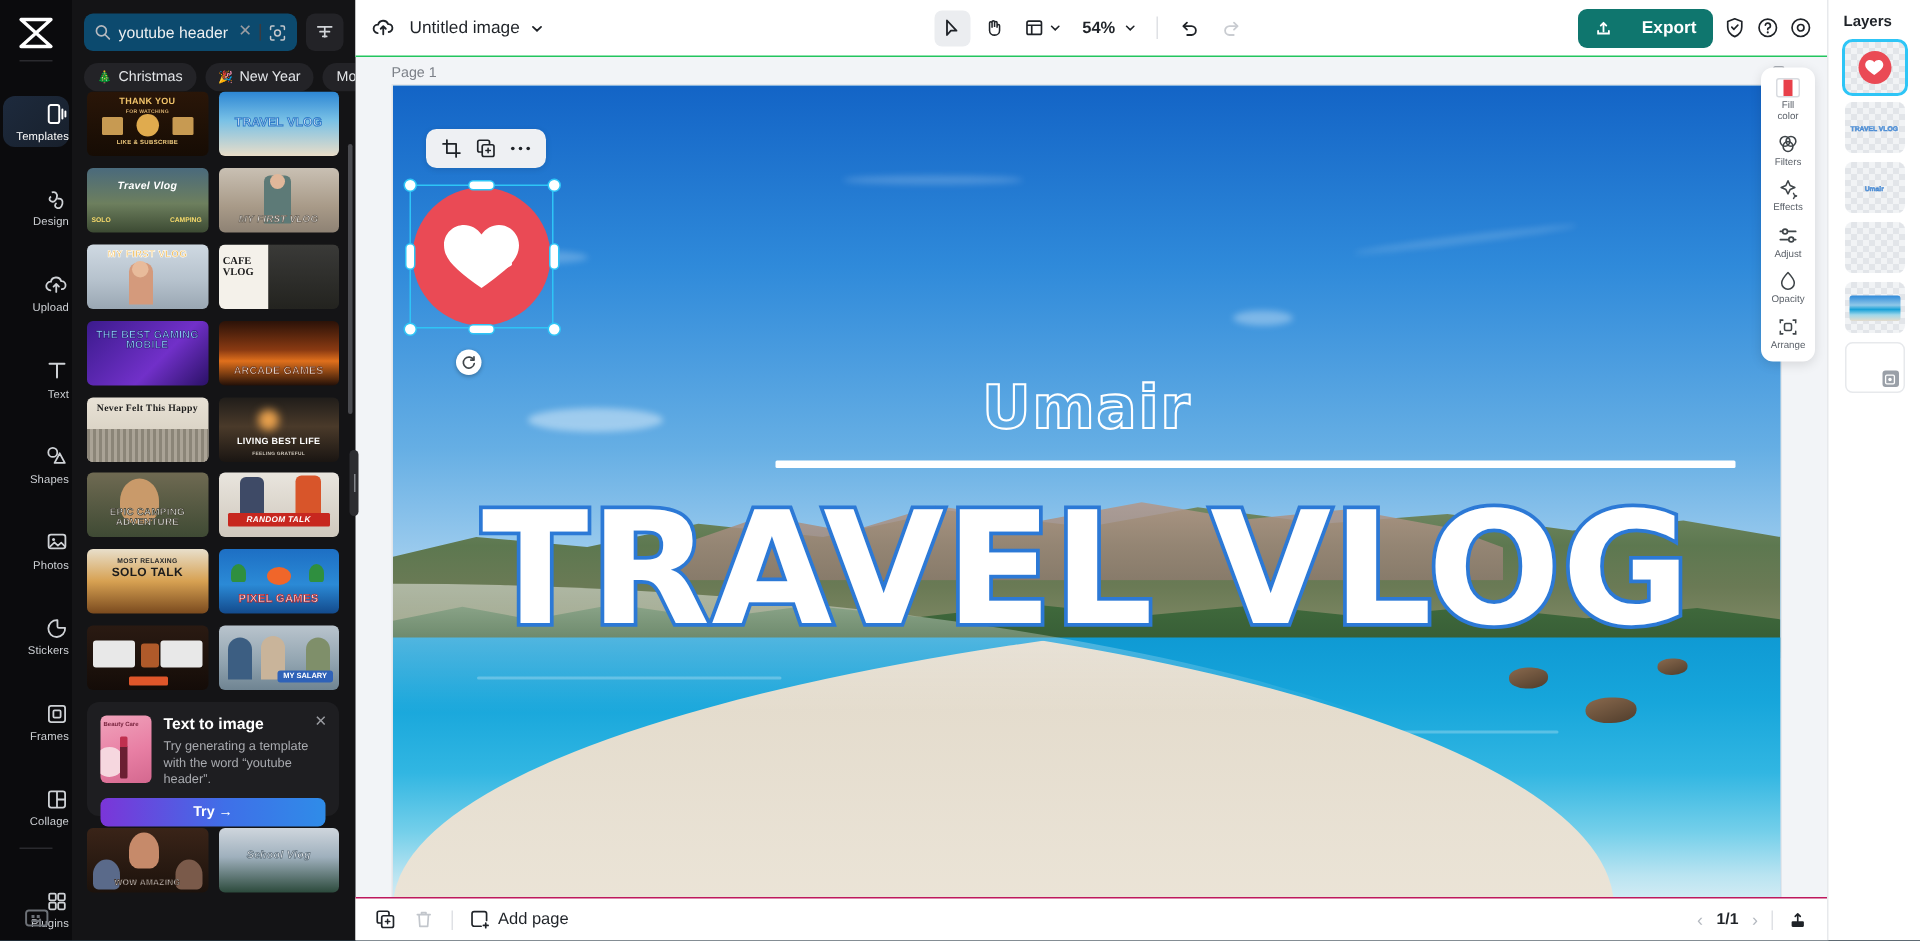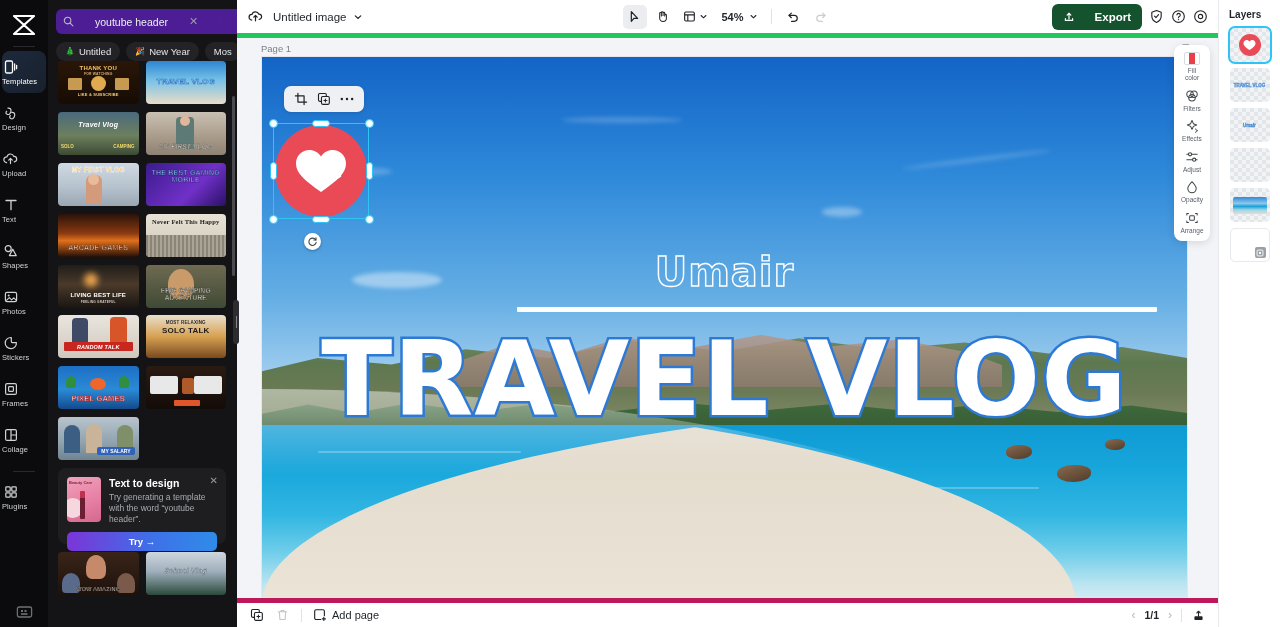--- a/index.html
+++ b/index.html
@@ -14,38 +14,38 @@
   
   .rail {
     width: 48px; height: 627px; background: #0b0b0d;
     display: flex; flex-direction: column; align-items: center;
     flex: 0 0 48px; position: relative;
   }
   .rail-logo { margin-top: 10px; width: 34px; height: 30px; display:flex; align-items:center; justify-content:center; }
   .rail-sep { width: 22px; height: 1px; background: #2a2a2e; margin: 6px 0 4px; }
   .rail-item {
     width: 44px; height: 42px; border-radius: 8px;
-    display: flex; flex-direction: column; align-items: flex-start; justify-content: center;
-    gap: 2px; margin-bottom: 4px; cursor: pointer;
+    display: flex; flex-direction: column; align-items: flex-end; justify-content: center;
+    gap: 2px; margin-bottom: 4px; cursor: pointer; margin-top: 20px;
   }
   .rail-item.active { background: linear-gradient(135deg,#1d2a3d,#18202c); }
   .rail-item .ic { width: 17px; height: 17px; display:flex; align-items:center; justify-content:center; }
   .rail-item .lbl { font-size: 7.5px; color: #cfd2d6; letter-spacing: .1px; }
   .rail-item.active .lbl { color: #fff; }
   .rail-bottom { position: absolute; bottom: 8px; left: 0; width: 48px; display:flex; justify-content:center; }
 
   
   .panel {
     width: 189px; flex: 0 0 189px; height: 627px; background: #141416;
     position: relative; overflow: hidden;
   }
   .search-row { display: flex; align-items: center; gap: 6px; padding: 9px 8px 0 8px; }
   .search-box {
-    flex: 1; height: 25px; background: #4c1d95; border-radius: 6px;
-    display: flex; align-items: center; padding: 0 7px; gap: 21px;
+    flex: 1; height: 25px; background: #0c4a6e; border-radius: 6px;
+    display: flex; align-items: center; padding: 0 7px; gap: 5px;
   }
   .search-box .q { font-size: 10.5px; color: #eceef0; flex: 1; white-space: nowrap; overflow: hidden; }
   .ic-x { color: #9a9ca1; font-size: 11px; line-height: 1; cursor: pointer; }
   .vbar { width: 1px; height: 11px; background: #3a3b40; }
   .filter-btn {
     width: 25px; height: 25px; background: #232327; border-radius: 6px;
     display: flex; align-items: center; justify-content: center; cursor: pointer;
   }
   .chips { display: flex; gap: 6px; padding: 8px 0 0 8px; overflow: hidden; }
   .chip {
@@ -94,34 +94,34 @@
     position: absolute; left: 233px; top: 300px; width: 6px; height: 44px;
     background: #2d2d31; border-radius: 3px; z-index: 40; cursor: pointer;
     display:flex; align-items:center; justify-content:center;
   }
   .collapse i { display:block; width:1px; height:12px; background:#83858a; }
 
   
   .main { flex: 1; display: flex; flex-direction: column; background: #f2f4f7; position: relative; }
   .topbar {
     height: 38px; background: #fff; display: flex; align-items: center;
-    padding: 0 10px; border-bottom: 5px solid #22c55e; flex: 0 0 38px;
+    padding: 0 10px; border-bottom: 1px solid #22c55e; flex: 0 0 38px;
   }
   .doc-title { font-size: 11.5px; color: #1f2328; margin: 0 6px 0 9px; }
   .tb-center { position: absolute; left: 50%; transform: translateX(-50%); display: flex; align-items: center; gap: 4px; }
   .tb-btn {
     height: 24px; min-width: 24px; border-radius: 5px; display: flex;
     align-items: center; justify-content: center; gap: 3px; padding: 0 4px; cursor: pointer;
   }
   .tb-btn.sel { background: #ebedf0; }
   .zoomv { font-size: 11px; color: #1f2328; font-weight: bold; padding: 0 2px; }
   .tb-sep { width: 1px; height: 15px; background: #dfe1e5; margin: 0 5px; }
   .tb-right { margin-left: auto; display: flex; align-items: center; gap: 7px; }
   .export-btn {
-    height: 26px; background: #14532d; border-radius: 6px; padding: 0 11px;
+    height: 26px; background: #0f766e; border-radius: 6px; padding: 0 11px;
     display: flex; align-items: center; gap: 20px; color: #fff;
     font-size: 11.5px; font-weight: bold; cursor: pointer;
   }
 
   
   .canvas-wrap { flex: 1; position: relative; overflow: hidden; }
   .page-label { position: absolute; left: 24px; top: 5px; font-size: 9.5px; color: #7c8088; }
   .page-tool { position: absolute; right: 25px; top: 4px; width: 13px; height: 13px;
     display:flex; align-items:center; justify-content:center; cursor:pointer; }
   .artboard {
@@ -228,21 +228,21 @@
   }
   .layer.active { outline: 2px solid #2ec5f6; }
   .layer.white { background-image: none; background: #fff; border: 1px solid #e7e9ec; }
   .layer .mini { font-size: 4.5px; font-weight: bold; color: #6aa5e0; -webkit-text-stroke: .3px #3f82cf; }
   .layer-heart { width: 22px; height: 22px; border-radius: 50%; background: #ea4a55; display:flex; align-items:center; justify-content:center; }
   .layer-beach { width: 34px; height: 17px; background: linear-gradient(180deg,#2f8ada 0%, #8fc8e8 38%, #19a2d8 55%, #9fd7ea 76%, #e4dccd 100%); border-radius: 2px; }
   .layer-lock { position: absolute; right: 3px; bottom: 3px; width: 11px; height: 11px; background: #9aa0a8; border-radius: 2px; display:flex; align-items:center; justify-content:center; }
 
   
   .bottombar {
-    height: 29px; flex: 0 0 29px; background: #fff; border-top: 5px solid #be185d;
+    height: 29px; flex: 0 0 29px; background: #fff; border-top: 1px solid #be185d;
     display: flex; align-items: center; padding: 0 12px; gap: 11px;
   }
   .bb-ic { width: 15px; height: 15px; display: flex; align-items: center; justify-content: center; cursor: pointer; }
   .addpage { display: flex; align-items: center; gap: 5px; cursor: pointer; font-size: 11px; color: #1f2328; }
   .bb-right { margin-left: auto; display: flex; align-items: center; gap: 9px; }
   .pager { font-size: 10.5px; color: #1f2328; font-weight: bold; }
   .arrow { color: #b3b8bf; font-size: 12px; cursor: pointer; }
   .bb-sep { width: 1px; height: 13px; background: #dfe1e5; }
   svg { display: block; }
 </style>
@@ -397,21 +397,21 @@
               <path d="M2 3.2h10M3.6 6.6h6.8M5.6 10h2.8" stroke="#d2d5d9" stroke-width="1.2" stroke-linecap="round"></path>
               <path d="M7 3.2v7.6" stroke="#d2d5d9" stroke-width="1.2"></path>
             </svg>
         </span>
       </div>
     </div>
 
     <div class="chips">
       <div class="chip">
         <span style="font-size:8px">🎄</span>
-        <span>Untitled</span>
+        <span>Christmas</span>
       </div>
       <div class="chip">
         <span style="font-size:8px">🎉</span>
         <span>New Year</span>
       </div>
       <div class="chip">
         <span>Mos</span>
       </div>
     </div>
 
@@ -438,20 +438,25 @@
       <div class="card" style="background:linear-gradient(180deg,#c9c0b3 0%,#a89a88 60%,#8e8274 100%)">
         <div style="position:absolute;left:30px;top:5px;width:18px;height:32px;background:#5d7a77;border-radius:4px 4px 0 0"></div>
         <div style="position:absolute;left:34px;top:4px;width:10px;height:10px;border-radius:50%;background:#e0b79a"></div>
         <div class="cap" style="top:31px;font-size:6.5px;color:#fff;-webkit-text-stroke:.5px #6b6257;font-style:italic">MY FIRST VLOG</div>
       </div>
 
       <div class="card" style="background:linear-gradient(180deg,#cfd9e2 0%,#b6c2cd 55%,#9aa7b3 100%)">
         <div class="cap" style="top:3px;font-size:6.5px;color:#f2b33a;-webkit-text-stroke:.4px #fff">MY FIRST VLOG</div>
         <div style="position:absolute;left:28px;top:12px;width:16px;height:28px;background:#d49a7c;border-radius:6px 6px 0 0"></div>
         <div style="position:absolute;left:30px;top:11px;width:11px;height:11px;border-radius:50%;background:#e8bb9b"></div>
+      </div>
+      <div class="card" style="background:#1a1a1a">
+        <div style="position:absolute;left:0;top:0;width:42%;height:100%;background:#f4f1ea"></div>
+        <div style="position:absolute;left:42%;top:0;width:58%;height:100%;background:linear-gradient(180deg,#3a3a38,#23231f)"></div>
+        <div style="position:absolute;left:3px;top:8px;font-size:7px;font-weight:bold;color:#1b1b1b;font-family:'Liberation Serif',serif;line-height:1.05">CAFE<br>VLOG</div>
       </div>
 
       <div class="card" style="background:linear-gradient(135deg,#3b1b8c,#7130c9 60%,#2a1166)">
         <div class="cap" style="top:6px;font-size:7px;color:#8fd9ff;-webkit-text-stroke:.4px #2a1166;line-height:1.05">THE BEST GAMING MOBILE</div>
       </div>
       <div class="card" style="background:linear-gradient(180deg,#2b1208 0%,#8a3a12 45%,#e0701c 62%,#231008 100%)">
         <div class="cap" style="bottom:6px;top:auto;font-size:7px;color:#fff;-webkit-text-stroke:.5px #6b2d0c">ARCADE GAMES</div>
       </div>
 
       <div class="card" style="background:linear-gradient(180deg,#e8e2d6,#cfc7b7)">
@@ -501,21 +506,21 @@
 
       <div class="promo">
         <span class="promo-close">✕</span>
         <div class="promo-top">
           <div class="promo-thumb">
             <span class="pt-txt">Beauty Care</span>
             <span class="pt-circ"></span>
               <span class="pt-stick"></span>
           </div>
           <div style="flex:1;min-width:0">
-            <h4>Text to design</h4>
+            <h4>Text to image</h4>
             <p>Try generating a template with the word “youtube header”.</p>
           </div>
         </div>
         <div class="try-btn">Try →</div>
       </div>
 
       <div class="card" style="background:linear-gradient(180deg,#3a2418,#1c120c)">
         <div style="position:absolute;left:28px;top:3px;width:20px;height:24px;border-radius:50% 50% 30% 30%;background:#c68a6a"></div>
         <div style="position:absolute;left:4px;bottom:2px;width:18px;height:20px;border-radius:50% 50% 20% 20%;background:#5a6a8a"></div>
         <div style="position:absolute;right:4px;bottom:2px;width:18px;height:20px;border-radius:50% 50% 20% 20%;background:#7a5a4a"></div>

